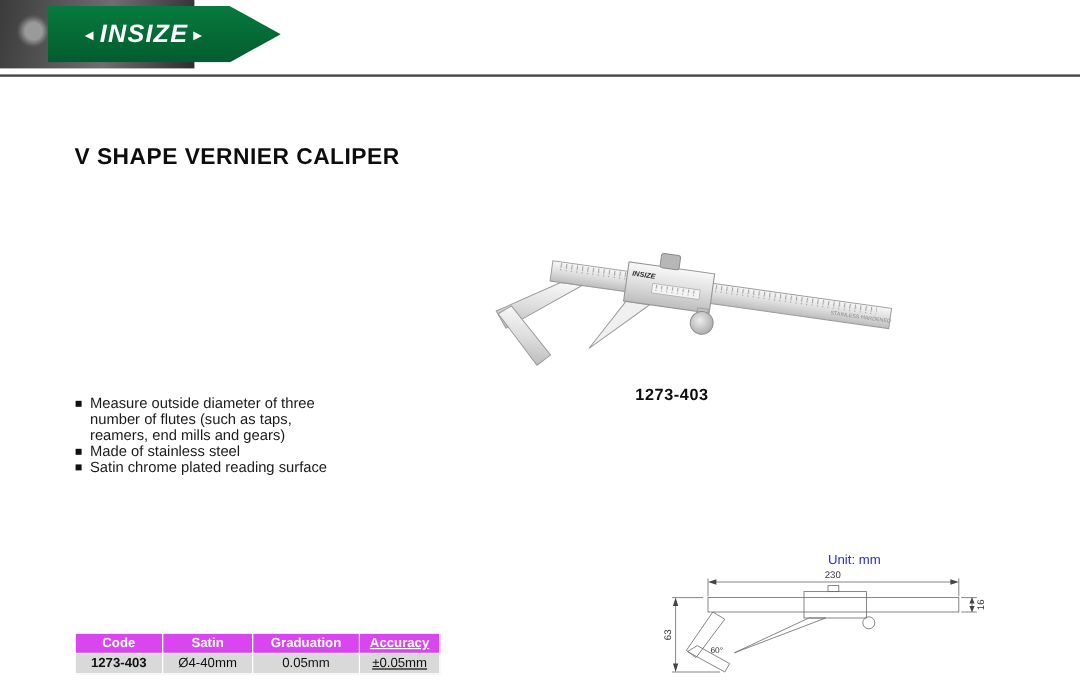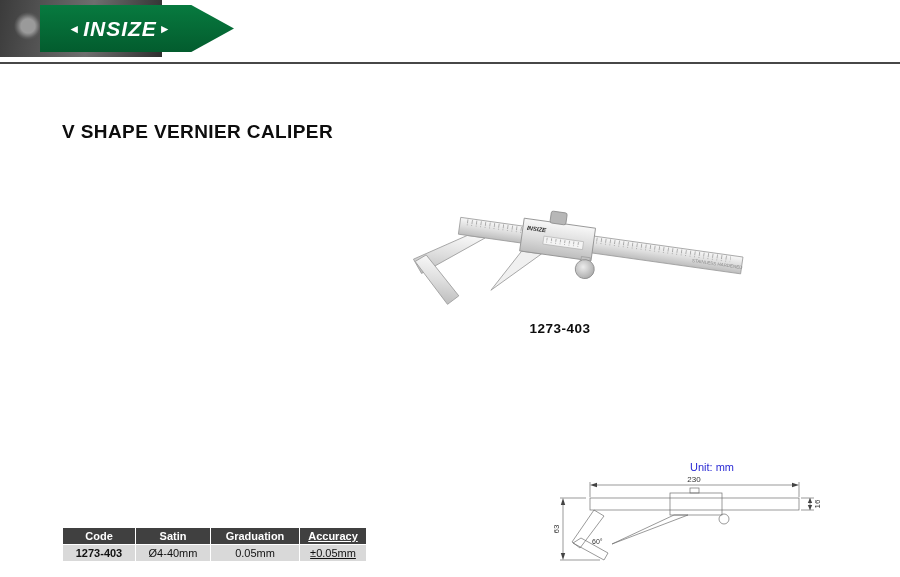--- a/index.html
+++ b/index.html
@@ -41,21 +41,21 @@
   .product{position:absolute;left:395px;top:188px;width:390px;height:160px;}
 
   
   .unit{position:absolute;left:690px;top:461px;width:130px;text-align:left;
     color:#2a2ad4;font-size:11px;}
   .tdraw{position:absolute;left:552px;top:472px;width:275px;height:95px;}
 
   
   .spec{position:absolute;left:62px;top:527px;border-collapse:collapse;font-size:11px;}
   .spec td,.spec th{border:1px solid #ffffff;text-align:center;padding:1px 4px;height:14px;}
-  .spec th{background:#404040;color:#fff;font-weight:bold;}
+  .spec th{background:#d946ef;color:#fff;font-weight:bold;}
   .spec td{background:#d9d9d9;color:#111;}
   .spec .c0{width:64px;} .spec .c1{width:66px;} .spec .c2{width:80px;} .spec .c3{width:58px;text-decoration:underline;}
   .spec td.code{font-weight:bold;}
 </style>
 </head>
 <body>
 
 <div class="page">
 
   <div class="hdr-photo"></div>
@@ -103,20 +103,27 @@
 
       <rect x="154" y="11" width="16" height="12" rx="2" fill="#b7b7b7" stroke="#8a8a8a" stroke-width="0.8"></rect>
 
       <rect x="190" y="52" width="9" height="7" fill="#c2c2c2" stroke="#949494" stroke-width="0.6"></rect>
       <circle cx="195" cy="64" r="9.5" fill="url(#wheelG)" stroke="#878787" stroke-width="0.8"></circle>
     </g>
   </svg>
 
   <div class="model">1273-403</div>
 
+  <div class="features">
+    <ul>
+      <li><span>Measure outside diameter of three number of flutes (such as taps, reamers, end mills and gears)</span></li>
+      <li><span>Made of stainless steel</span></li>
+      <li><span>Satin chrome plated reading surface</span></li>
+    </ul>
+  </div>
 
   <div class="unit">Unit: mm</div>
 
   <svg class="tdraw" viewBox="0 0 275 95">
     <g stroke="#6f6f6f" stroke-width="0.7" fill="none">
 
       <path d="M38 25 V10 M247 25 V10"></path>
       <path d="M44 13 H241"></path>
 
       <path d="M34 26 H8 M48 88 H8"></path>

